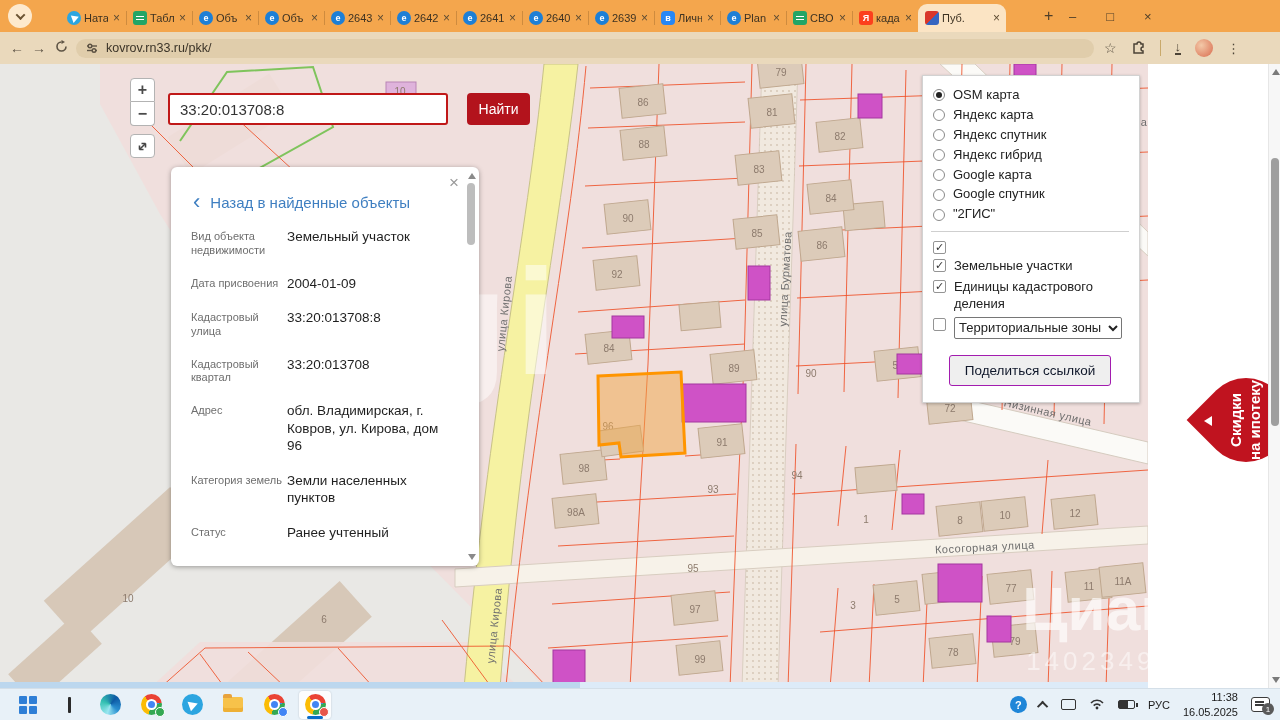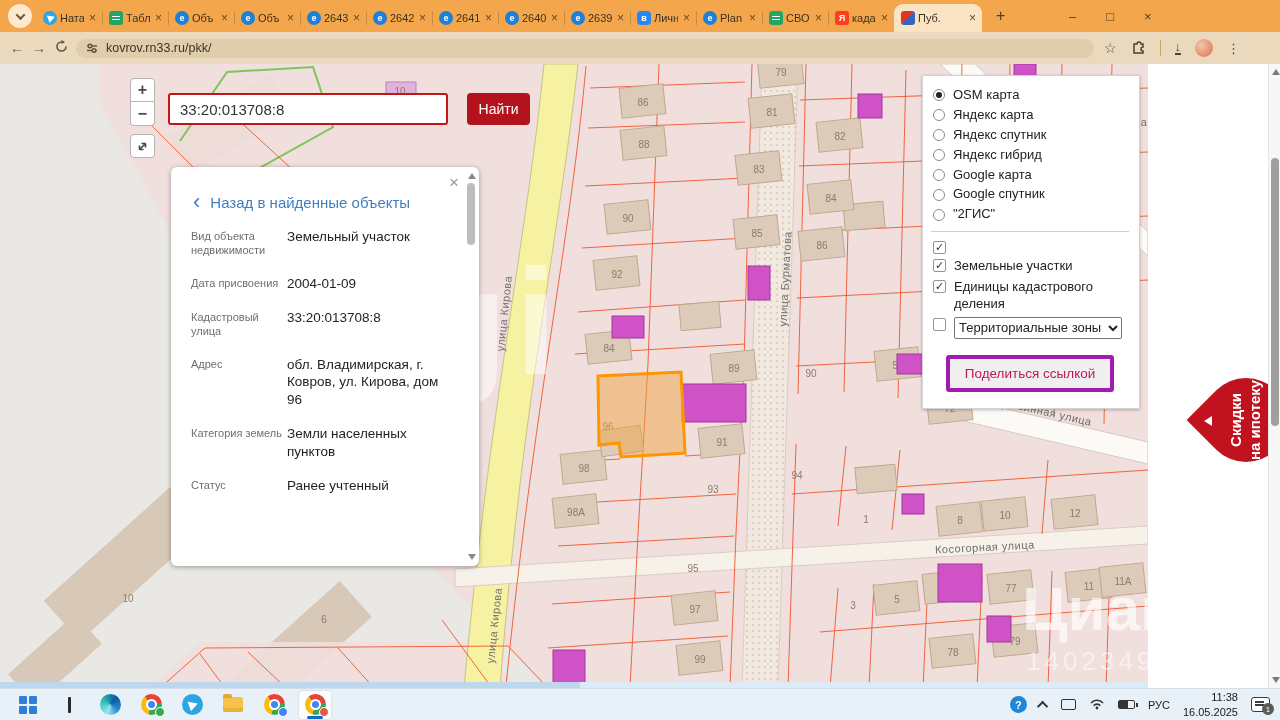--- a/index.html
+++ b/index.html
@@ -1,20 +1,20 @@
 <!DOCTYPE html>
 <html><head>
 <meta charset="utf-8">
 <style>
   *{margin:0;padding:0;box-sizing:border-box;font-family:"Liberation Sans",sans-serif;}
   html,body{width:1280px;height:720px;overflow:hidden;background:#fff;}
   .screen{position:relative;width:1280px;height:720px;}
 
   
-  .tabbar{position:absolute;left:0;top:0;width:1280px;height:32px;background:#f4a64d;display:flex;align-items:center;}
+  .tabbar{position:absolute;left:0;top:0;width:1280px;height:32px;background:#f4a64d;display:flex;align-items:center;gap:24px;}
   .tab-search{width:24px;height:24px;margin-left:8px;background:#fde9cd;border-radius:12px;display:flex;align-items:center;justify-content:center;flex:0 0 auto;}
   .chev{width:7px;height:7px;border-right:2px solid #6b5333;border-bottom:2px solid #6b5333;transform:rotate(45deg) translate(-1px,-1px);}
   .tabs{display:flex;align-items:flex-end;height:32px;margin-left:4px;}
   .tab{width:66px;height:28px;margin-top:4px;display:flex;align-items:center;padding:0 4px 0 7px;position:relative;cursor:default;}
   .tab:not(.active):not(:first-child)::before{content:"";position:absolute;left:0;top:7px;height:14px;width:1px;background:rgba(90,60,20,.25);}
   .tab.active{width:88px;background:#fbe4c4;border-radius:9px 9px 0 0;}
   .fav{width:14px;height:14px;border-radius:50%;flex:0 0 auto;display:flex;align-items:center;justify-content:center;font-size:9px;font-weight:bold;color:#fff;position:relative;}
   .fav-telegram{background:#2ca5e0;}
   .fav-telegram::after{content:"";width:0;height:0;border-left:7px solid #fff;border-top:4px solid transparent;border-bottom:4px solid transparent;transform:rotate(-20deg);margin-left:2px;}
   .fav-sheets{background:#23a566;border-radius:3px;}
@@ -81,21 +81,21 @@
   
   .layers-panel{position:absolute;left:922px;top:11px;width:218px;background:#fff;border:1px solid #d2d2d2;box-shadow:0 1px 3px rgba(0,0,0,.25);padding:8px 10px 12px 8px;}
   .radiorow{display:flex;align-items:center;margin:3px 0;}
   .radio{width:12px;height:12px;border:1px solid #8a8a8a;border-radius:50%;margin:0 8px 0 2px;position:relative;flex:0 0 auto;background:#fff;}
   .radio.sel::after{content:"";position:absolute;left:2px;top:2px;width:6px;height:6px;border-radius:50%;background:#222;}
   .radiolbl,.chklbl{font-size:13px;color:#222;line-height:1.3;}
   .lp-div{border:none;border-top:1px solid #cfcfcf;margin:8px 0;}
   .chkrow{display:flex;align-items:flex-start;margin:4px 0;}
   .chk{width:13px;height:13px;border:1px solid #949494;border-radius:2px;margin:1px 8px 0 2px;font-size:11px;line-height:11px;text-align:center;color:#333;flex:0 0 auto;background:#fff;}
   .zones-select{width:168px;height:22px;font-size:13px;color:#222;border:1px solid #767676;border-radius:2px;background:#fff;}
-  .sharebtn{display:block;margin:16px auto 4px;padding:7px 15px;background:#efefef;border:4px solid #a21caf;border-radius:3px;font-size:13.5px;color:#be185d;}
+  .sharebtn{display:block;margin:16px auto 4px;padding:7px 15px;background:#efefef;border:1px solid #a21caf;border-radius:3px;font-size:13.5px;color:#0f172a;}
 
   
   .ribbon{position:absolute;left:1192px;top:294px;width:96px;height:126px;}
   .pin{position:absolute;left:12px;top:20px;width:84px;height:84px;background:#c0131f;border-radius:0 52% 52% 52%;transform:rotate(-45deg);}
   .pin-inner{position:absolute;inset:0;display:flex;align-items:center;justify-content:center;transform:rotate(-45deg);}
   .pin-inner div{color:#fff;font-weight:bold;font-size:15px;line-height:1.25;text-align:center;white-space:nowrap;}
   .pin-tip{position:absolute;left:12px;top:58px;width:0;height:0;border-right:8px solid #fff;border-top:5px solid transparent;border-bottom:5px solid transparent;}
 
   
   .v-scroll{position:absolute;right:0;top:0;width:12px;height:624px;background:#f7f7f7;border-left:1px solid #e6e6e6;}
@@ -450,20 +450,24 @@
           </div>
           <div class="iprow">
             <div class="iplbl">Дата присвоения</div>
             <div class="ipval">2004-01-09</div>
           </div>
           <div class="iprow">
             <div class="iplbl">Кадастровый улица</div>
             <div class="ipval">33:20:013708:8</div>
           </div>
           <div class="iprow">
+            <div class="iplbl">Кадастровый квартал</div>
+            <div class="ipval">33:20:013708</div>
+          </div>
+          <div class="iprow">
             <div class="iplbl">Адрес</div>
             <div class="ipval">обл. Владимирская, г. Ковров, ул. Кирова, дом 96</div>
           </div>
           <div class="iprow">
             <div class="iplbl">Категория земель</div>
             <div class="ipval">Земли населенных пунктов</div>
           </div>
           <div class="iprow">
             <div class="iplbl">Статус</div>
             <div class="ipval">Ранее учтенный</div>

